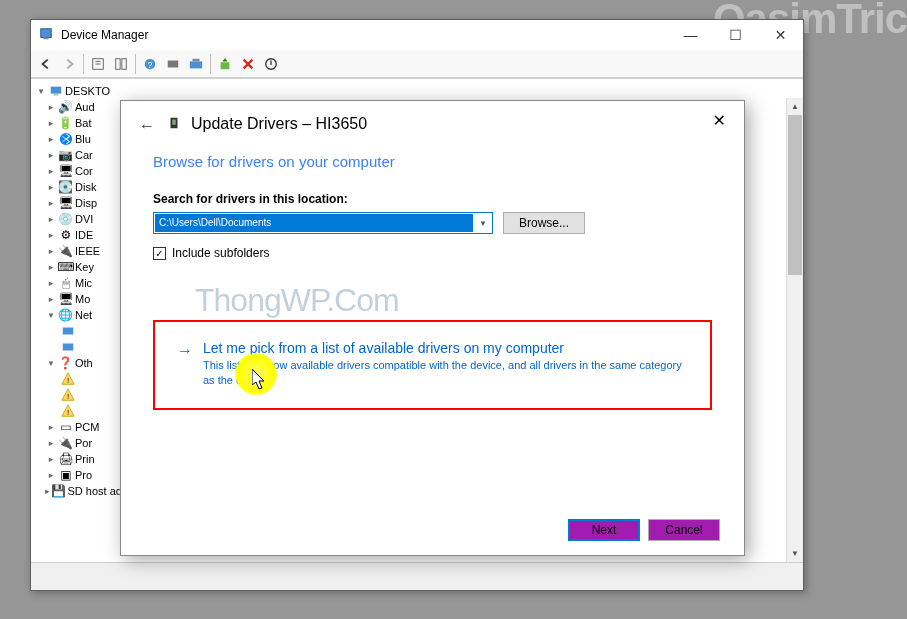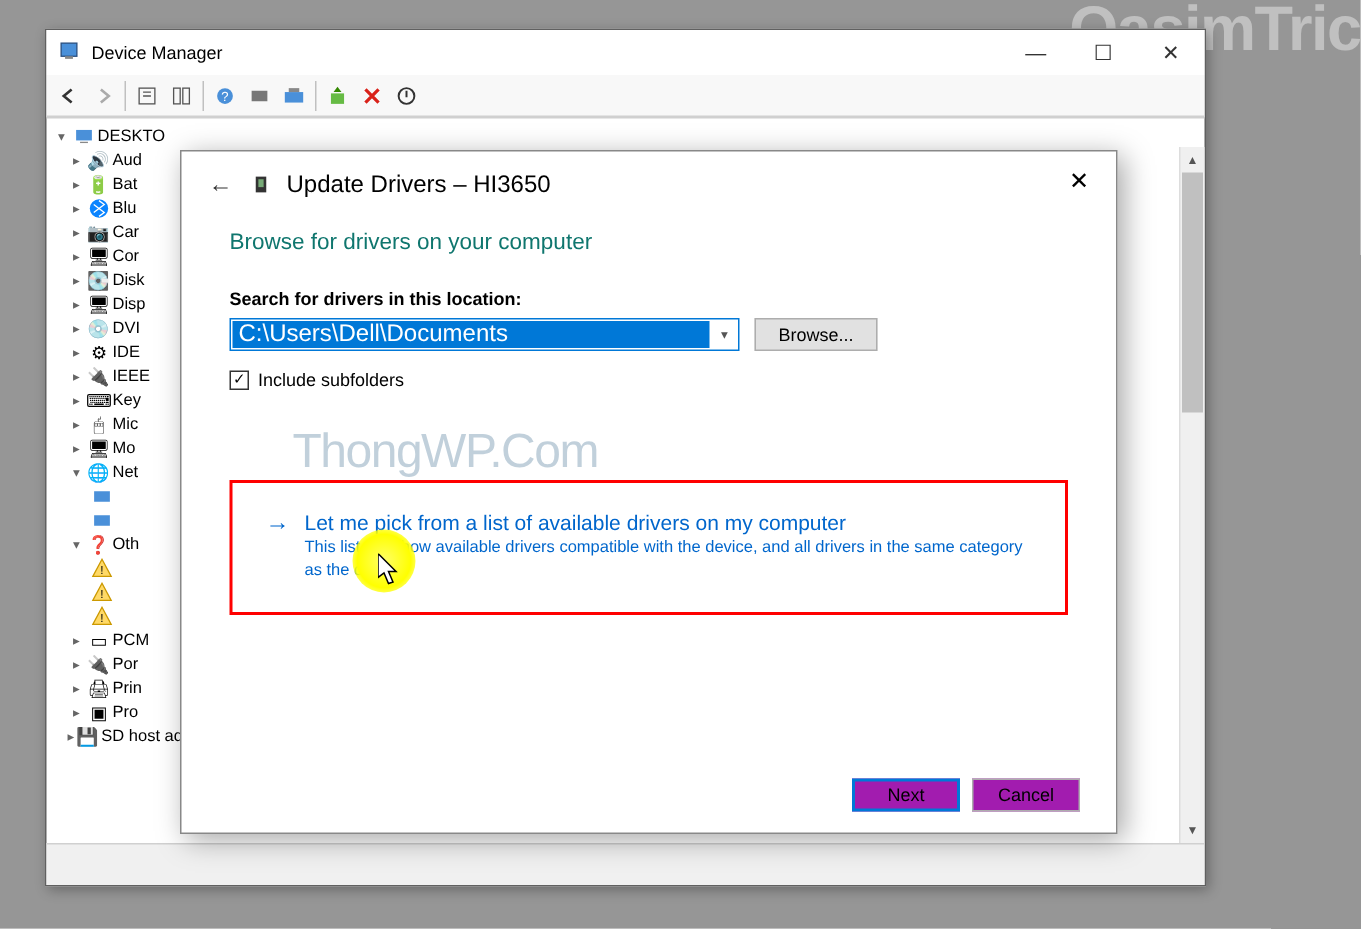--- a/index.html
+++ b/index.html
@@ -41,25 +41,25 @@
 
 
 .dialog { position: absolute; left: 120px; top: 100px; width: 625px; height: 456px; background: #fff; border: 1px solid #888; box-shadow: 4px 4px 18px rgba(0,0,0,0.35); z-index: 10; }
 .dlg-header { display: flex; align-items: center; padding: 14px 16px 8px 18px; }
 .dlg-back { font-size: 16px; margin-right: 12px; color: #333; }
 .dlg-icon { width: 16px; height: 16px; margin-right: 8px; }
 .dlg-title { font-size: 16px; flex: 1; }
 .dlg-close { font-size: 16px; padding: 4px 8px; position: absolute; right: 10px; top: 6px; }
 
 .dlg-body { padding: 12px 32px 0 32px; }
-.dlg-h1 { color: #0f766e; font-size: 15px; font-weight: normal; margin-bottom: 22px; }
+.dlg-h1 { color: #3b82f6; font-size: 15px; font-weight: normal; margin-bottom: 22px; }
 .dlg-label { font-size: 12px; font-weight: bold; margin-bottom: 6px; }
 .path-row { display: flex; gap: 10px; align-items: center; margin-bottom: 12px; }
 .path-combo { flex: 0 0 340px; height: 22px; border: 1px solid #0078d7; display: flex; align-items: center; }
-.path-value { flex: 1; background: #0078d7; color: #fff; font-size: 16px; padding: 2px 4px; height: 18px; margin: 1px; line-height: 14px; }
+.path-value { flex: 1; background: #0078d7; color: #fff; font-size: 10px; padding: 2px 4px; height: 18px; margin: 1px; line-height: 14px; }
 .path-drop { width: 18px; text-align: center; font-size: 9px; color: #555; }
 .browse-btn { width: 82px; height: 22px; font-size: 12px; background: #e1e1e1; border: 1px solid #adadad; }
 .chk-row { display: flex; align-items: center; gap: 6px; font-size: 12px; margin-bottom: 60px; }
 .chk { width: 13px; height: 13px; border: 1px solid #333; display: flex; align-items: center; justify-content: center; font-size: 10px; }
 
 .option-box { border: 2px solid #ff0000; padding: 18px 18px 20px 22px; margin-top: 4px; }
 .option-row { display: flex; gap: 10px; }
 .opt-arrow { color: #0066cc; font-size: 16px; margin-top: 0; }
 .opt-text { flex: 1; }
 .opt-title { color: #0066cc; font-size: 14px; margin-bottom: 2px; }

